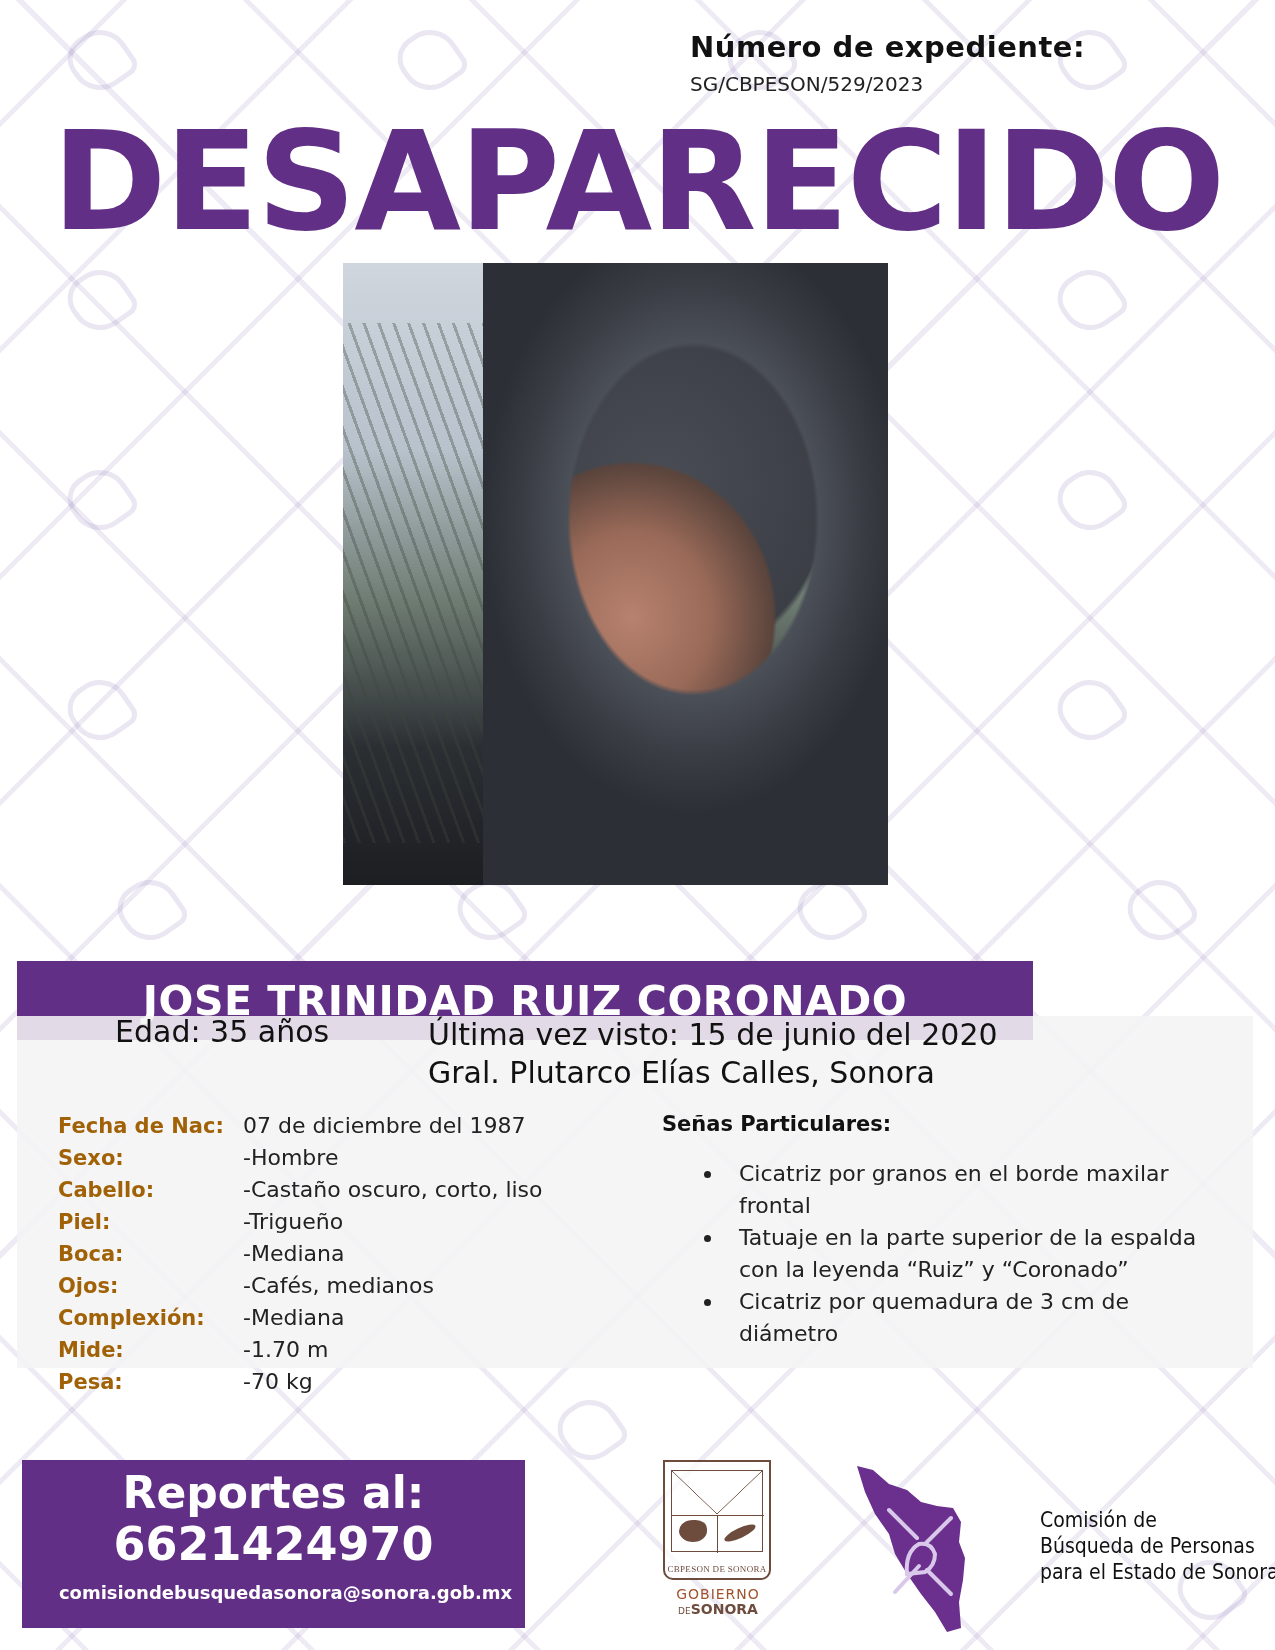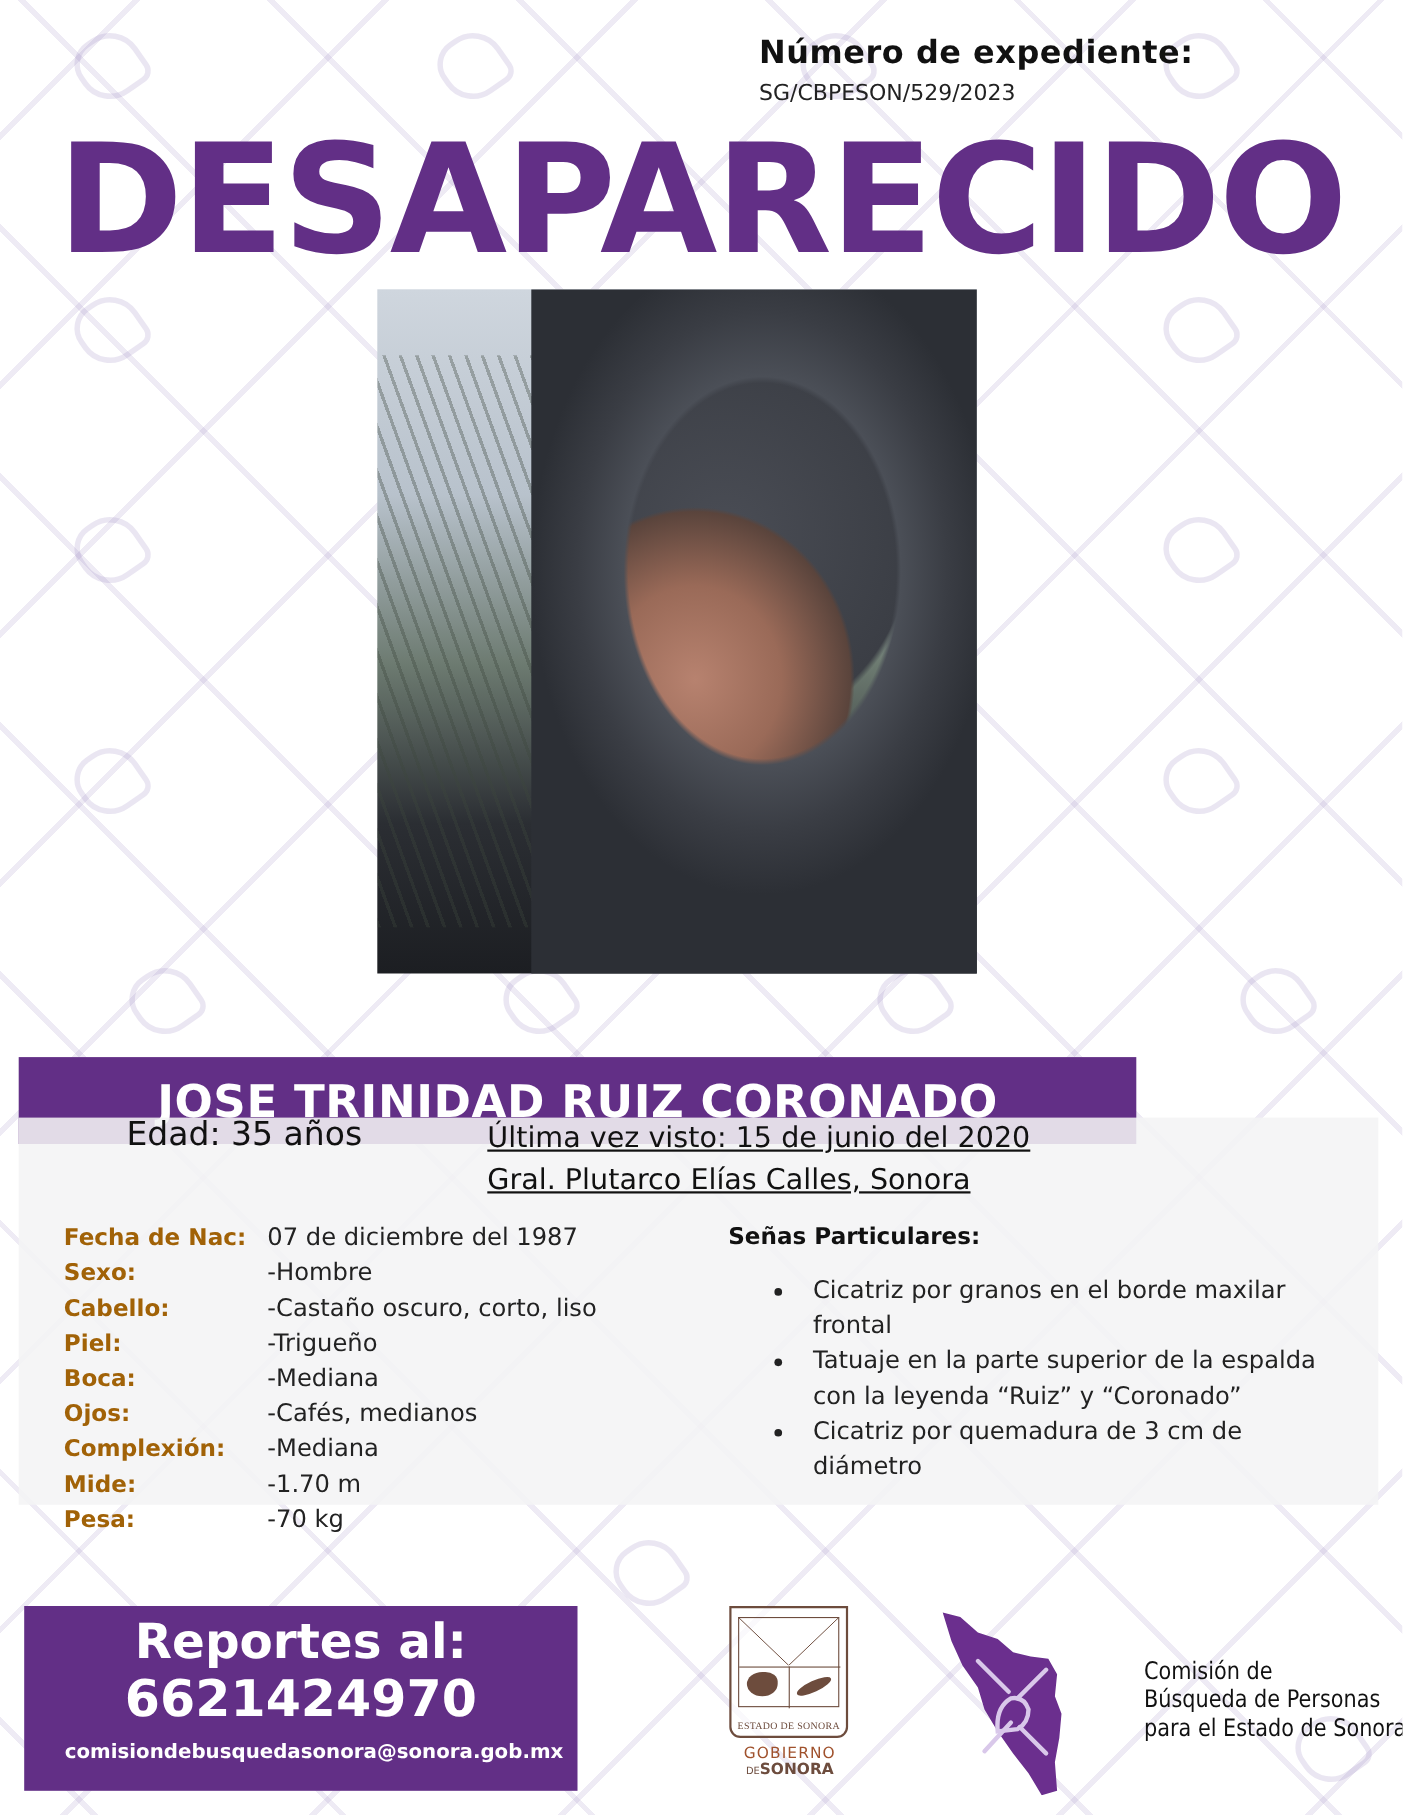--- a/index.html
+++ b/index.html
@@ -75,22 +75,22 @@
 
   .info-panel {
     position: absolute; left: 17px; top: 1016px; width: 1236px; height: 352px;
     background: rgba(244,244,245,0.88);
   }
   .age {
     position: absolute; left: 115px; top: 1014px;
     font-family: "DejaVu Sans", sans-serif; font-size: 30px; color: #111;
   }
   .last-seen {
-    position: absolute; left: 443px; top: 1016px;
-    font-family: "DejaVu Sans", sans-serif; font-size: 26px; color: #111; line-height: 38px; text-decoration: underline;
+    position: absolute; left: 428px; top: 1016px;
+    font-family: "DejaVu Sans", sans-serif; font-size: 30px; color: #111; line-height: 38px;
   }
 
   .details {
     position: absolute; left: 58px; top: 1113px;
     font-family: "DejaVu Sans", sans-serif;
   }
   .details .row { display: flex; align-items: baseline; height: 32px; }
   .details .k { font-weight: bold; font-size: 21px; width: 185px; color: #a16207; }
   .details .v { font-size: 22px; color: #222; }
 
@@ -270,21 +270,21 @@
     <div class="phone">6621424970</div>
     <div class="email">comisiondebusquedasonora@sonora.gob.mx</div>
   </div>
 
   <div class="gov-logo">
     <div class="shield">
       <div class="diag"></div>
       <div class="tri"></div>
       <div class="blob1"></div>
       <div class="blob2"></div>
-      <div class="caption">ESTADO DE SONORA</div>
+      <div class="caption">CBPESON DE SONORA</div>
     </div>
     <div class="gob1">GOBIERNO</div>
     <div class="gob2"><small>DE</small><span>SONORA</span></div>
   </div>
 
   <div class="cbp-logo">
     <svg class="cbp-map" viewBox="0 0 120 170">
       <path d="M2 4 L18 8 L34 22 L52 28 L66 40 L82 44 L98 46 L106 60 L104 80 L110 96 L108 118 L104 140 L106 166 L92 170 L80 150 L66 132 L52 112 L40 92 L34 72 L20 52 L10 30 Z" fill="#6b2f8e"></path>
       <g stroke="#d9c8ea" stroke-width="4" fill="none" stroke-linecap="round">
         <line x1="34" y1="48" x2="62" y2="76"></line>

